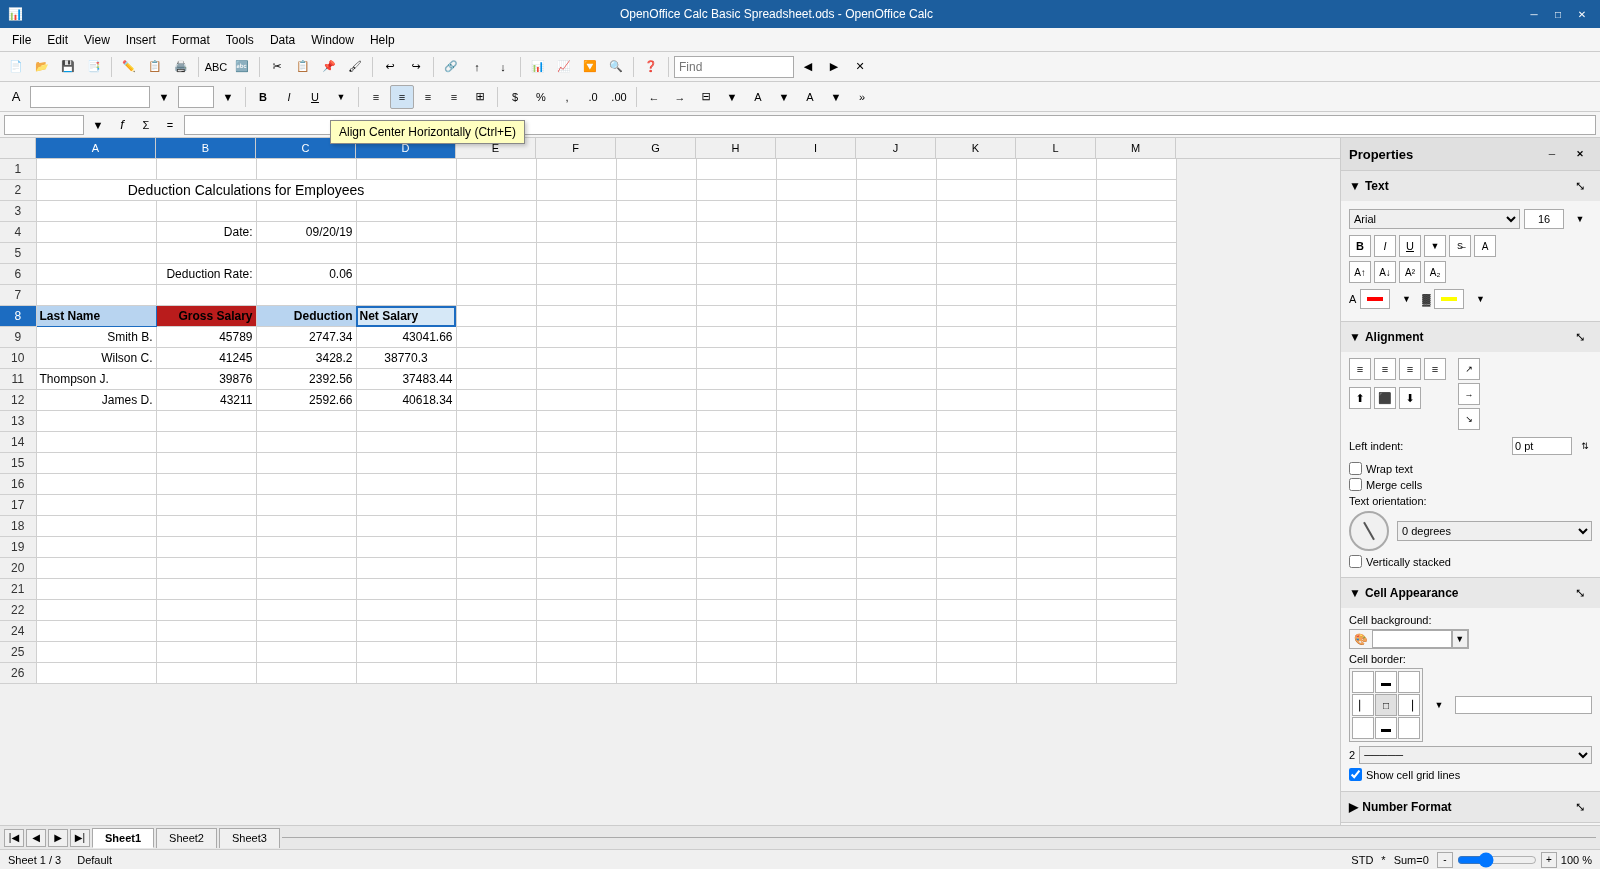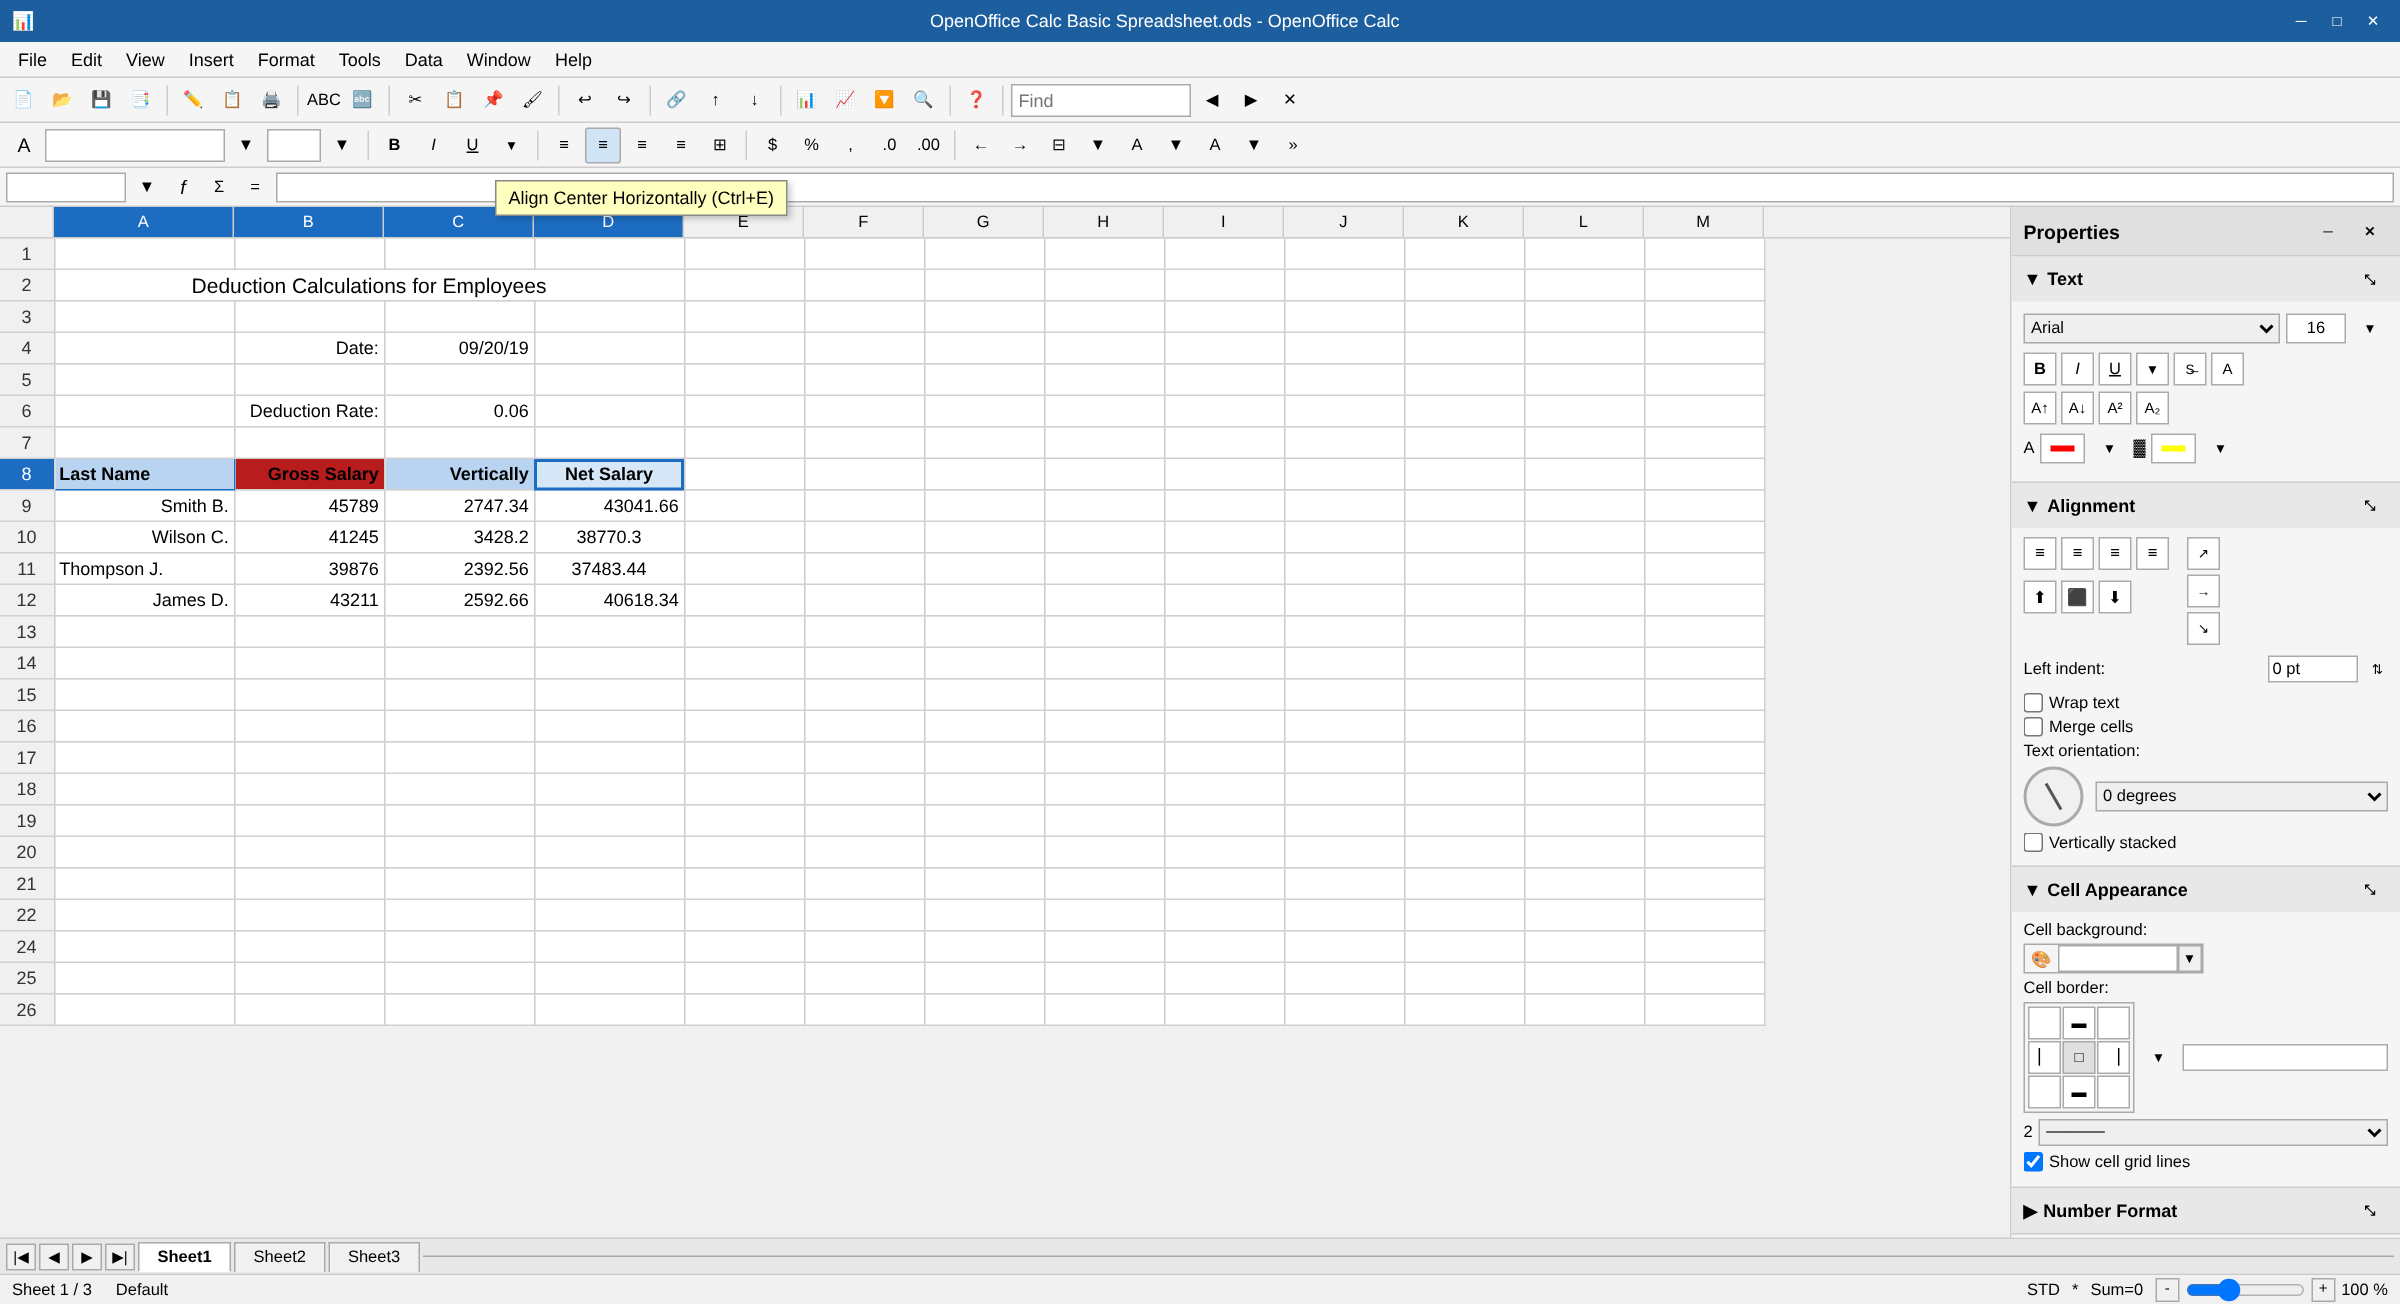--- a/index.html
+++ b/index.html
@@ -497,22 +497,22 @@
             <td class="cell"></td>
             <td class="cell"></td>
             <td class="cell"></td>
             <td class="cell"></td>
           </tr>
 
           <tr>
             <td class="row-num selected">8</td>
             <td class="cell selected-range" style="font-weight:bold; background:#b8d4f0; border:1px solid #1c6cc1;">Last Name</td>
             <td class="cell selected-range" style="font-weight:bold; background:#b91c1c; text-align:right;">Gross Salary</td>
-            <td class="cell selected-range" style="font-weight:bold; background:#b8d4f0; text-align:right;">Vertically</td>
-            <td class="cell active" style="font-weight:bold; background:#d6e8f7; text-align:center; outline:2px solid #1c6cc1; outline-offset:-2px;">Net Salary</td>
+            <td class="cell selected-range" style="font-weight:bold; background:#b8d4f0; text-align:right;">Deduction</td>
+            <td class="cell active" style="font-weight:bold; background:#d6e8f7; text-align:left; outline:2px solid #1c6cc1; outline-offset:-2px;">Net Salary</td>
             <td class="cell"></td>
             <td class="cell"></td>
             <td class="cell"></td>
             <td class="cell"></td>
             <td class="cell"></td>
             <td class="cell"></td>
             <td class="cell"></td>
             <td class="cell"></td>
             <td class="cell"></td>
           </tr>
@@ -549,21 +549,21 @@
             <td class="cell"></td>
             <td class="cell"></td>
             <td class="cell"></td>
           </tr>
 
           <tr>
             <td class="row-num">11</td>
             <td class="cell" style="text-align:left;">Thompson J.</td>
             <td class="cell" style="text-align:right;">39876</td>
             <td class="cell" style="text-align:right;">2392.56</td>
-            <td class="cell" style="text-align:center;">37483.44</td>
+            <td class="cell" style="text-align:right;">37483.44</td>
             <td class="cell"></td>
             <td class="cell"></td>
             <td class="cell"></td>
             <td class="cell"></td>
             <td class="cell"></td>
             <td class="cell"></td>
             <td class="cell"></td>
             <td class="cell"></td>
             <td class="cell"></td>
           </tr>

